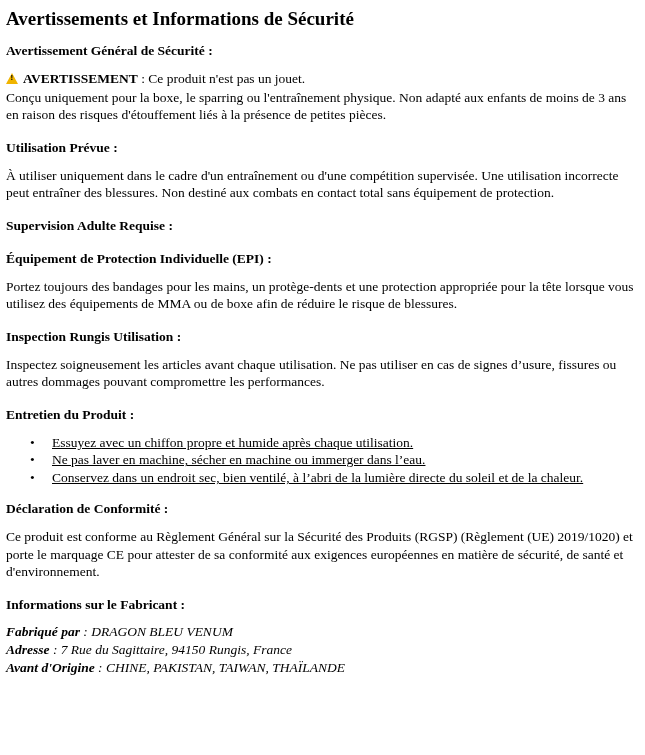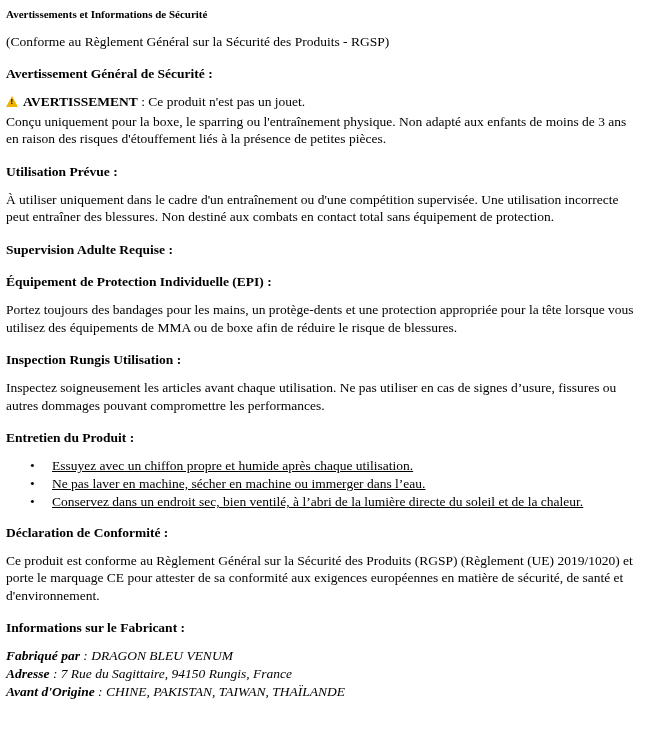--- a/index.html
+++ b/index.html
@@ -14,21 +14,21 @@
     color: #000000;
     font-size: 13.5px;
     line-height: 1.28;
   }
   .page {
     padding: 6px 6px 10px 6px;
     box-sizing: border-box;
     width: 645px;
   }
   h1.doc-title {
-    font-size: 11px;
+    font-size: 19px;
     font-weight: bold;
     margin: 2px 0 12px 0;
     line-height: 1.2;
   }
   .subtitle {
     font-size: 13.5px;
     margin: 0 0 16px 0;
   }
   h2.section-heading {
     font-size: 13.5px;
@@ -103,21 +103,20 @@
     margin: 0 0 16px 0;
   }
 </style>
 </head>
 <body>
 
 <div class="page">
 
   <h1 class="doc-title">Avertissements et Informations de Sécurité</h1>
 
-  <div class="subtitle">(Conforme au Règlement Général sur la Sécurité des Produits - RGSP)</div>
 
   <div class="block">
     <h2 class="section-heading">Avertissement Général de Sécurité :</h2>
     <p class="warning-line">
       <span class="warning-icon"></span><span class="warning-word">AVERTISSEMENT</span><span> : Ce produit n'est pas un jouet.</span>
     </p>
     <p class="para">Conçu uniquement pour la boxe, le sparring ou l'entraînement physique. Non adapté aux enfants de moins de 3 ans en raison des risques d'étouffement liés à la présence de petites pièces.</p>
   </div>
 
   <div class="block">

